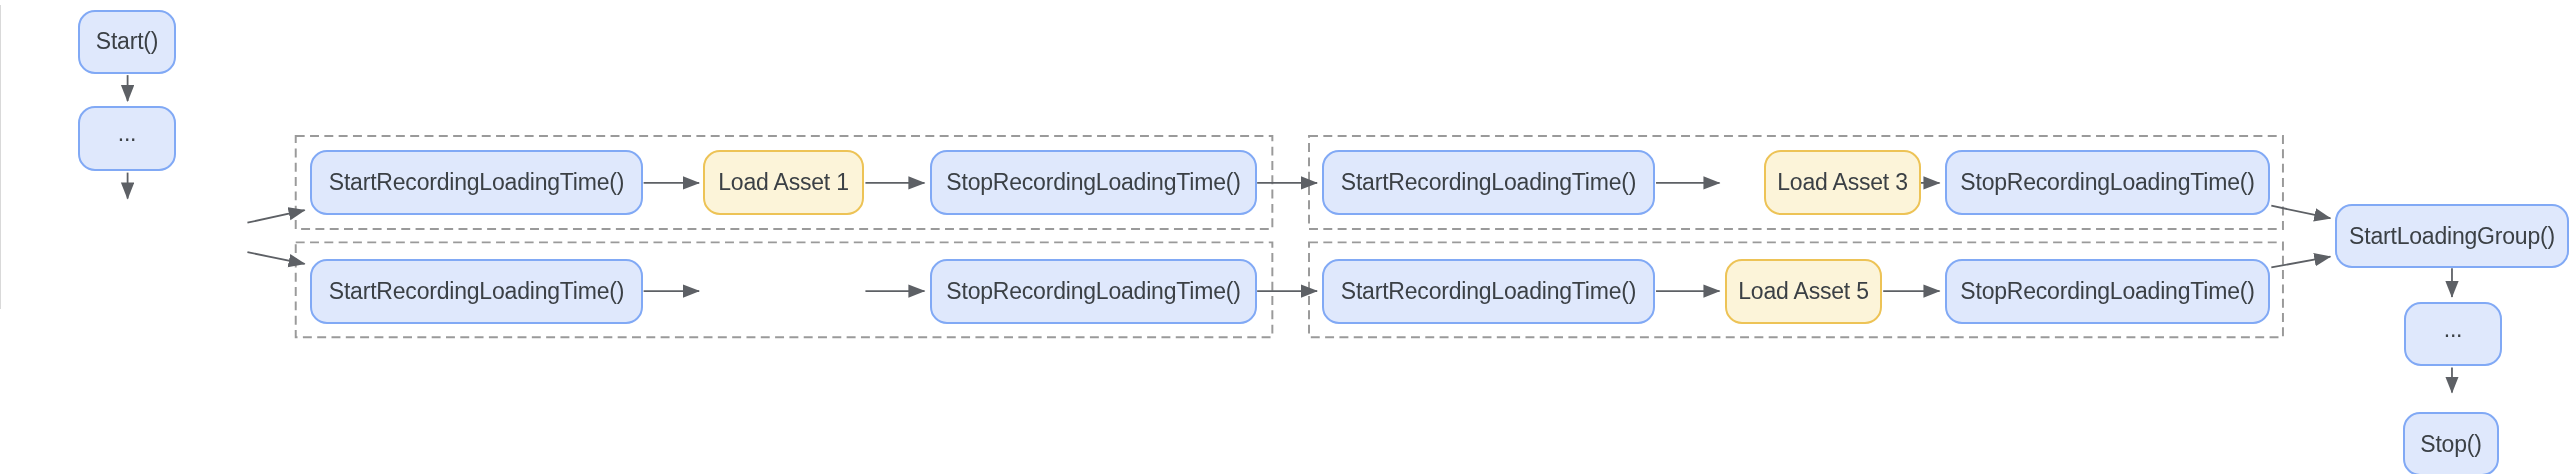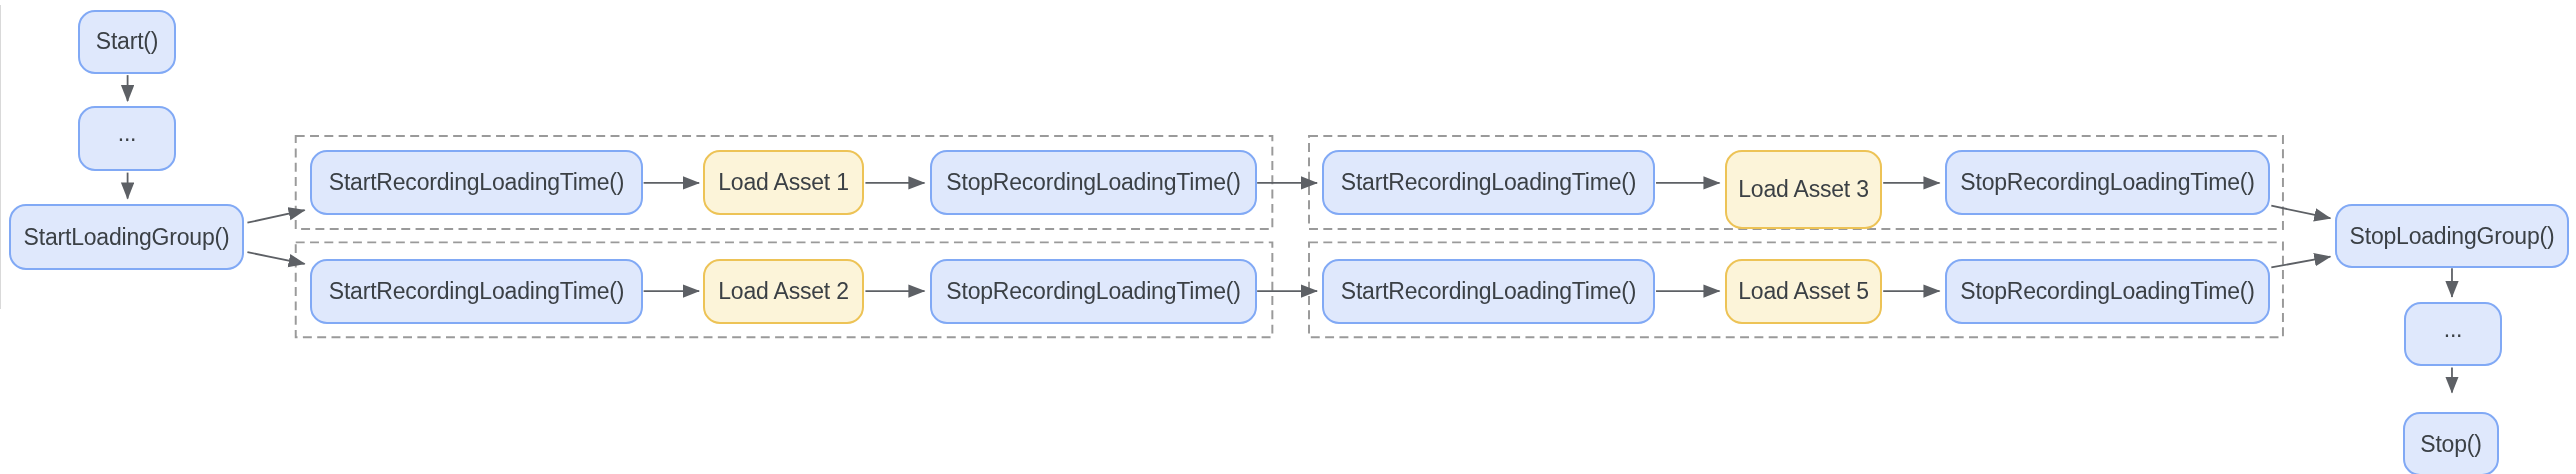--- a/index.html
+++ b/index.html
@@ -68,66 +68,60 @@
     <line class="edge" x1="2741" y1="300" x2="2741" y2="332" marker-end="url(#ah)"></line>
     <line class="edge" x1="2741" y1="411" x2="2741" y2="439" marker-end="url(#ah)"></line>
   </svg>
 
   <div class="node blue" style="left:78px; top:9.8px; width:98px; height:64px">
     <span class="lbl">Start()</span>
   </div>
   <div class="node blue" style="left:78px; top:106px; width:98px; height:65px">
     <span class="lbl dots">...</span>
   </div>
-  <div class="node blue" style="left:9px; top:204px; width:235px; height:66px">
-    <span class="lbl">StartLoadingGroup()</span>
-  </div>
 
   <div class="node blue" style="left:310px; top:150px; width:333px; height:65px">
     <span class="lbl">StartRecordingLoadingTime()</span>
   </div>
   <div class="node yellow" style="left:703px; top:150px; width:161px; height:65px">
     <span class="lbl">Load Asset 1</span>
   </div>
   <div class="node blue" style="left:930px; top:150px; width:327px; height:65px">
     <span class="lbl">StopRecordingLoadingTime()</span>
   </div>
 
   <div class="node blue" style="left:310px; top:259px; width:333px; height:65px">
     <span class="lbl">StartRecordingLoadingTime()</span>
   </div>
-  <div class="node yellow" style="left:703px; top:259px; width:161px; height:65px">
-    <span class="lbl">Load Asset 2</span>
-  </div>
   <div class="node blue" style="left:930px; top:259px; width:327px; height:65px">
     <span class="lbl">StopRecordingLoadingTime()</span>
   </div>
 
   <div class="node blue" style="left:1322px; top:150px; width:333px; height:65px">
     <span class="lbl">StartRecordingLoadingTime()</span>
   </div>
-  <div class="node yellow" style="left:1725px; top:150px; width:157px; height:79px">
+  <div class="node yellow" style="left:1764px; top:150px; width:157px; height:65px">
     <span class="lbl">Load Asset 3</span>
   </div>
   <div class="node blue" style="left:1945px; top:150px; width:325px; height:65px">
     <span class="lbl">StopRecordingLoadingTime()</span>
   </div>
 
   <div class="node blue" style="left:1322px; top:259px; width:333px; height:65px">
     <span class="lbl">StartRecordingLoadingTime()</span>
   </div>
   <div class="node yellow" style="left:1725px; top:259px; width:157px; height:65px">
     <span class="lbl">Load Asset 5</span>
   </div>
   <div class="node blue" style="left:1945px; top:259px; width:325px; height:65px">
     <span class="lbl">StopRecordingLoadingTime()</span>
   </div>
 
   <div class="node blue" style="left:2335px; top:204px; width:234px; height:64px">
-    <span class="lbl">StopLoadingGroup()</span>
+    <span class="lbl">StartLoadingGroup()</span>
   </div>
   <div class="node blue" style="left:2404px; top:302px; width:98px; height:64px">
     <span class="lbl dots">...</span>
   </div>
   <div class="node blue" style="left:2403px; top:412px; width:96px; height:64px">
     <span class="lbl">Stop()</span>
   </div>
 
 </div>
 

